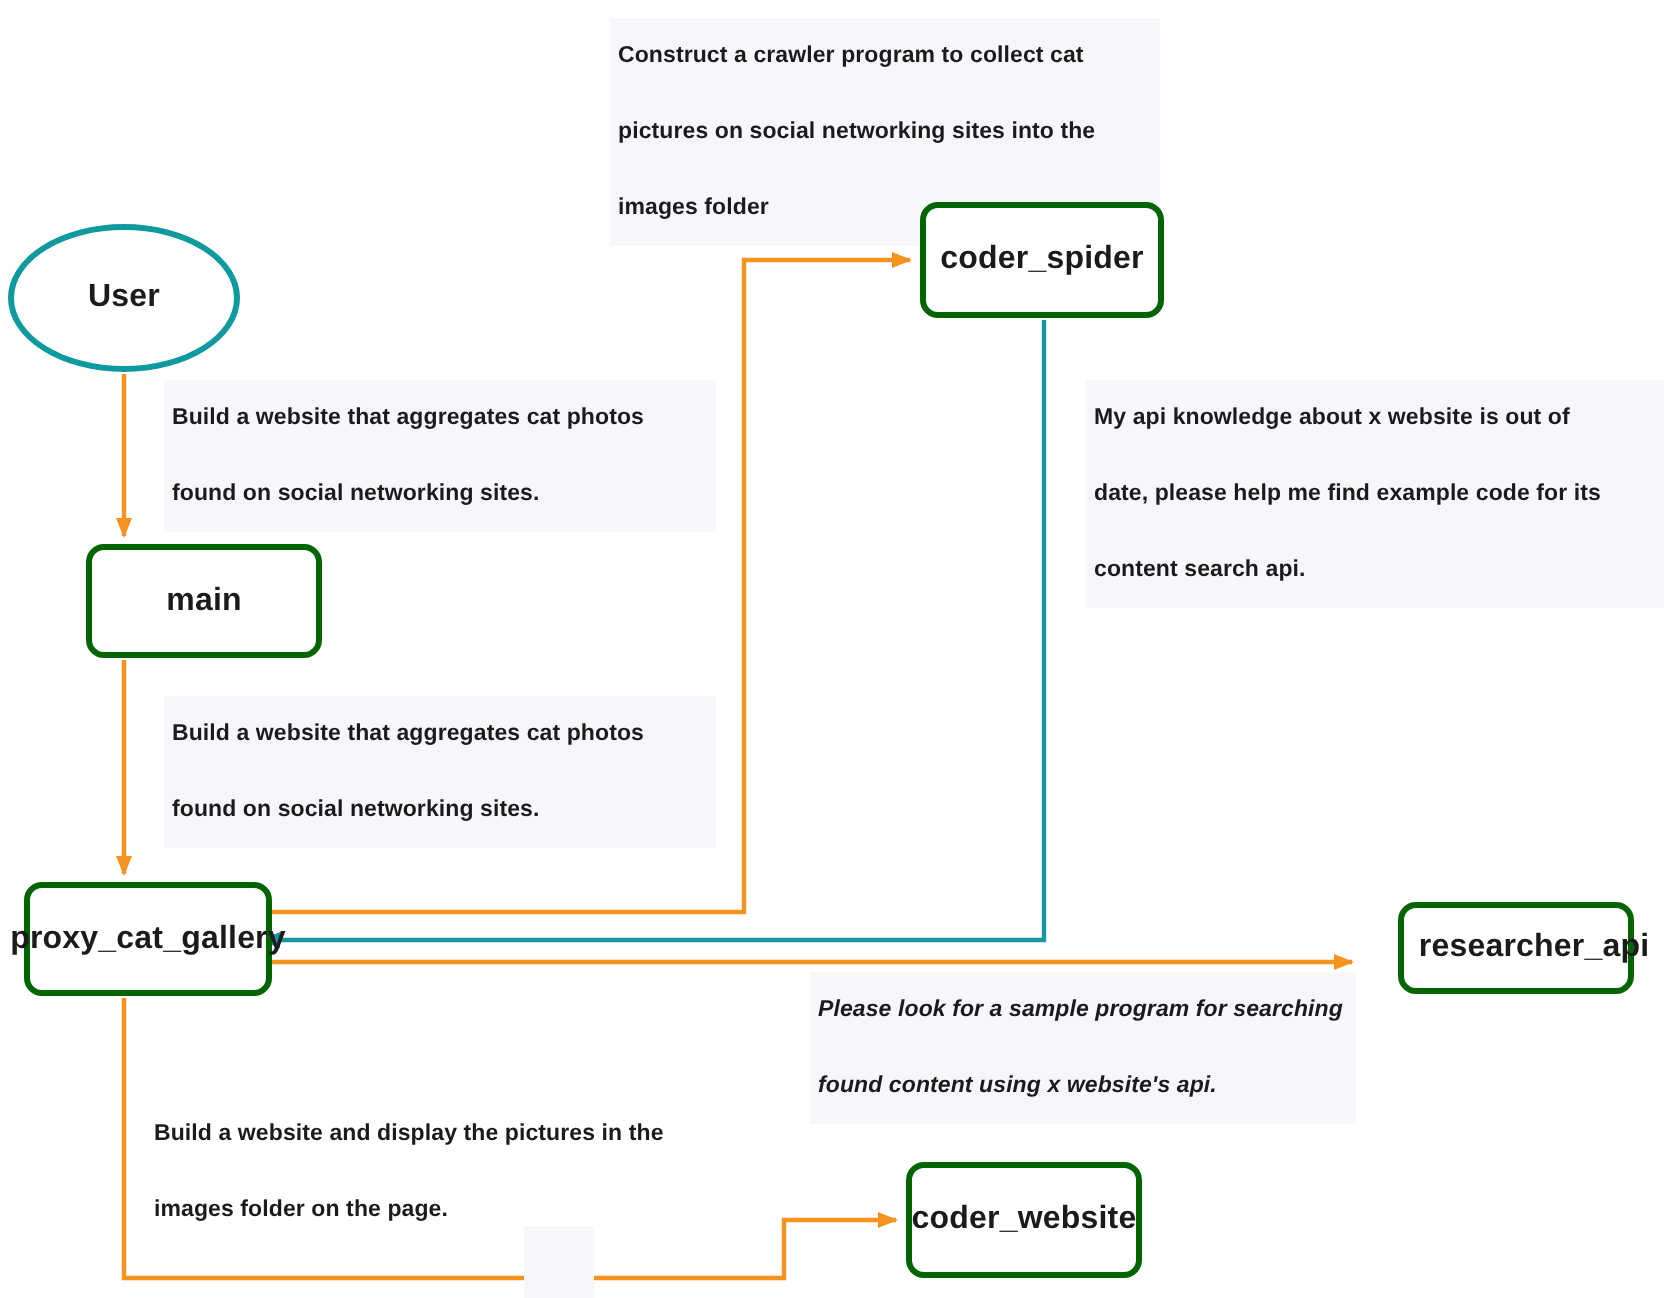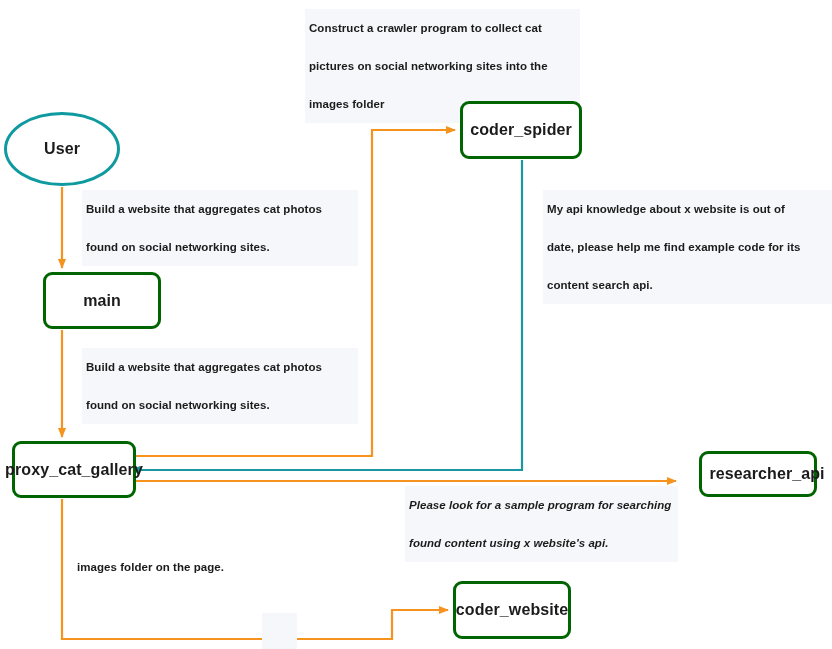--- a/index.html
+++ b/index.html
@@ -127,20 +127,21 @@
     <span>Build a website that aggregates cat photos</span>
     <span>found on social networking sites.</span>
   </div>
 
   <div class="edge-label" style="left:405px; top:486px; width:273px; height:76px;font-style:italic;">
     <span>Please look for a sample program for searching</span>
     <span>found content using x website's api.</span>
   </div>
 
   <div class="edge-label plain" style="left:73px; top:548px; width:285px; height:76px;">
+    <span>Build a website and display the pictures in the</span>
     <span>images folder on the page.</span>
   </div>
 
   <div class="node ellipse" style="left:4px; top:112px; width:116px; height:74px;">
     <span>User</span>
   </div>
 
   <div class="node rect" style="left:3px; top:272px; width:118px; height:57px;margin-left:40px;">
     <span>main</span>
   </div>

